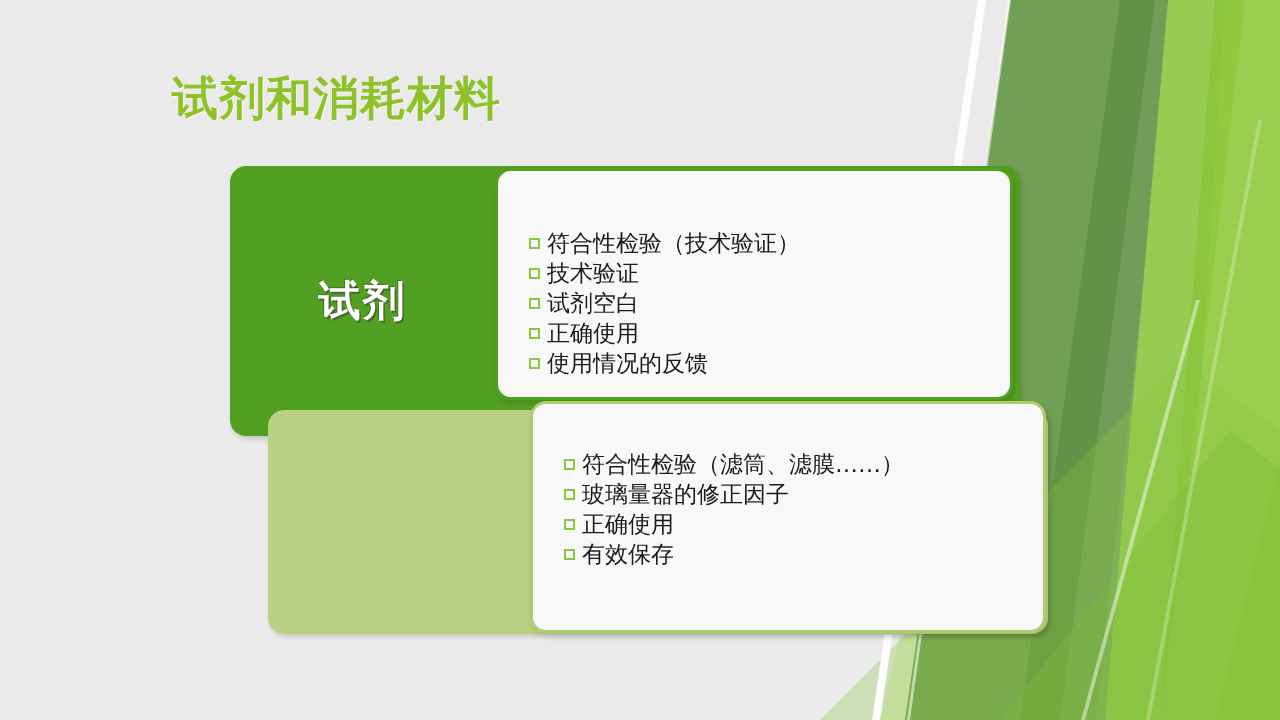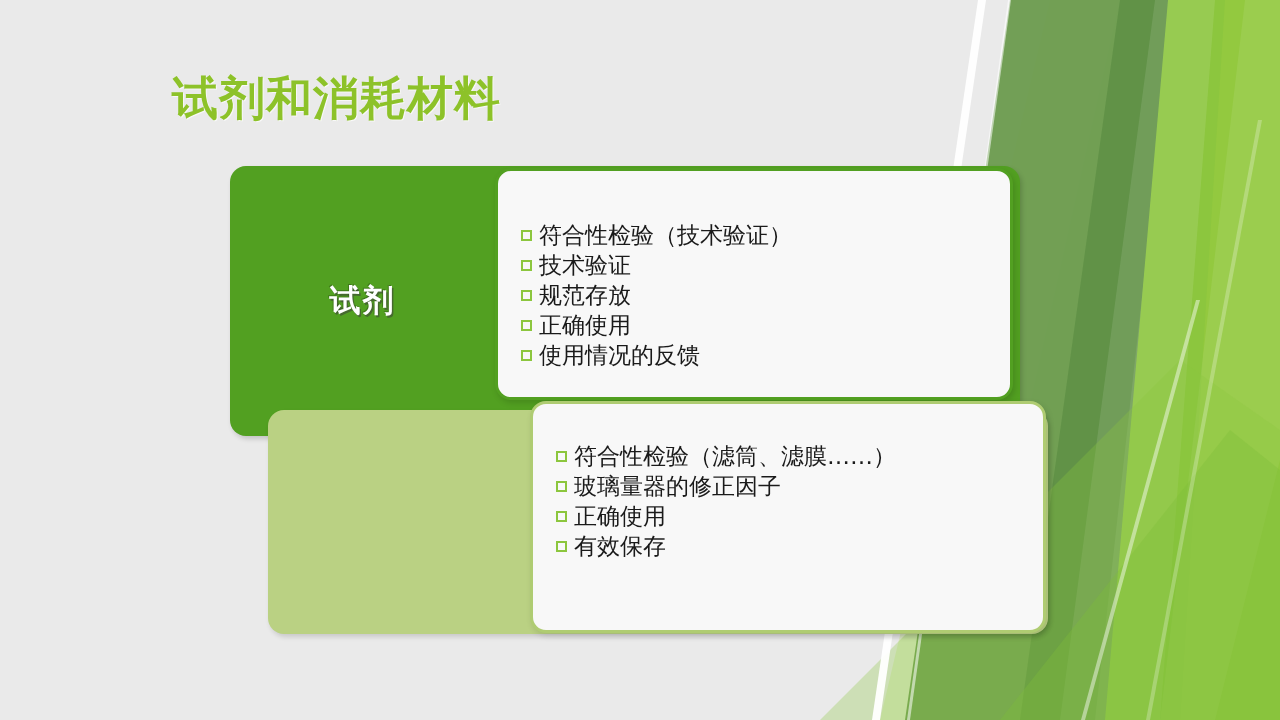--- a/index.html
+++ b/index.html
@@ -55,21 +55,21 @@
   }
   #label-reagent {
     position: absolute;
     left: 230px;
     top: 166px;
     width: 265px;
     height: 270px;
     display: flex;
     align-items: center;
     justify-content: center;
-    font-size: 31px;
+    font-size: 42px;
     font-weight: bold;
     color: #ffffff;
     letter-spacing: 2px;
     text-shadow:
        1.6px 1.6px 0 rgba(60,60,60,0.55),
       -1px -1px 0 rgba(0,0,0,0.25);
   }
   #card-reagent {
     position: absolute;
     left: 495px;
@@ -120,21 +120,21 @@
     background: #f8f8f8;
     border: 3px solid #AFCC72;
     border-radius: 16px;
     box-sizing: border-box;
     box-shadow: 2px 3px 6px rgba(0,0,0,0.12);
   }
 
   
   .bullet-list {
     position: absolute;
-    margin: 0;
+    margin: 8px;
     padding: 0;
     list-style: none;
   }
   #list-reagent  { left: 521px; top: 221px; }
   #list-consumable { left: 556px; top: 442px; }
 
   .bullet-item {
     display: flex;
     align-items: baseline;
     font-size: 23px;
@@ -196,21 +196,21 @@
     <li class="bullet-item">
       <span class="bullet-marker"></span>
       <span>符合性检验（技术验证）</span>
     </li>
     <li class="bullet-item">
       <span class="bullet-marker"></span>
       <span>技术验证</span>
     </li>
     <li class="bullet-item">
       <span class="bullet-marker"></span>
-      <span>规范存放</span>
+      <span>试剂空白</span>
     </li>
     <li class="bullet-item">
       <span class="bullet-marker"></span>
       <span>正确使用</span>
     </li>
     <li class="bullet-item">
       <span class="bullet-marker"></span>
       <span>使用情况的反馈</span>
     </li>
   </ul>

